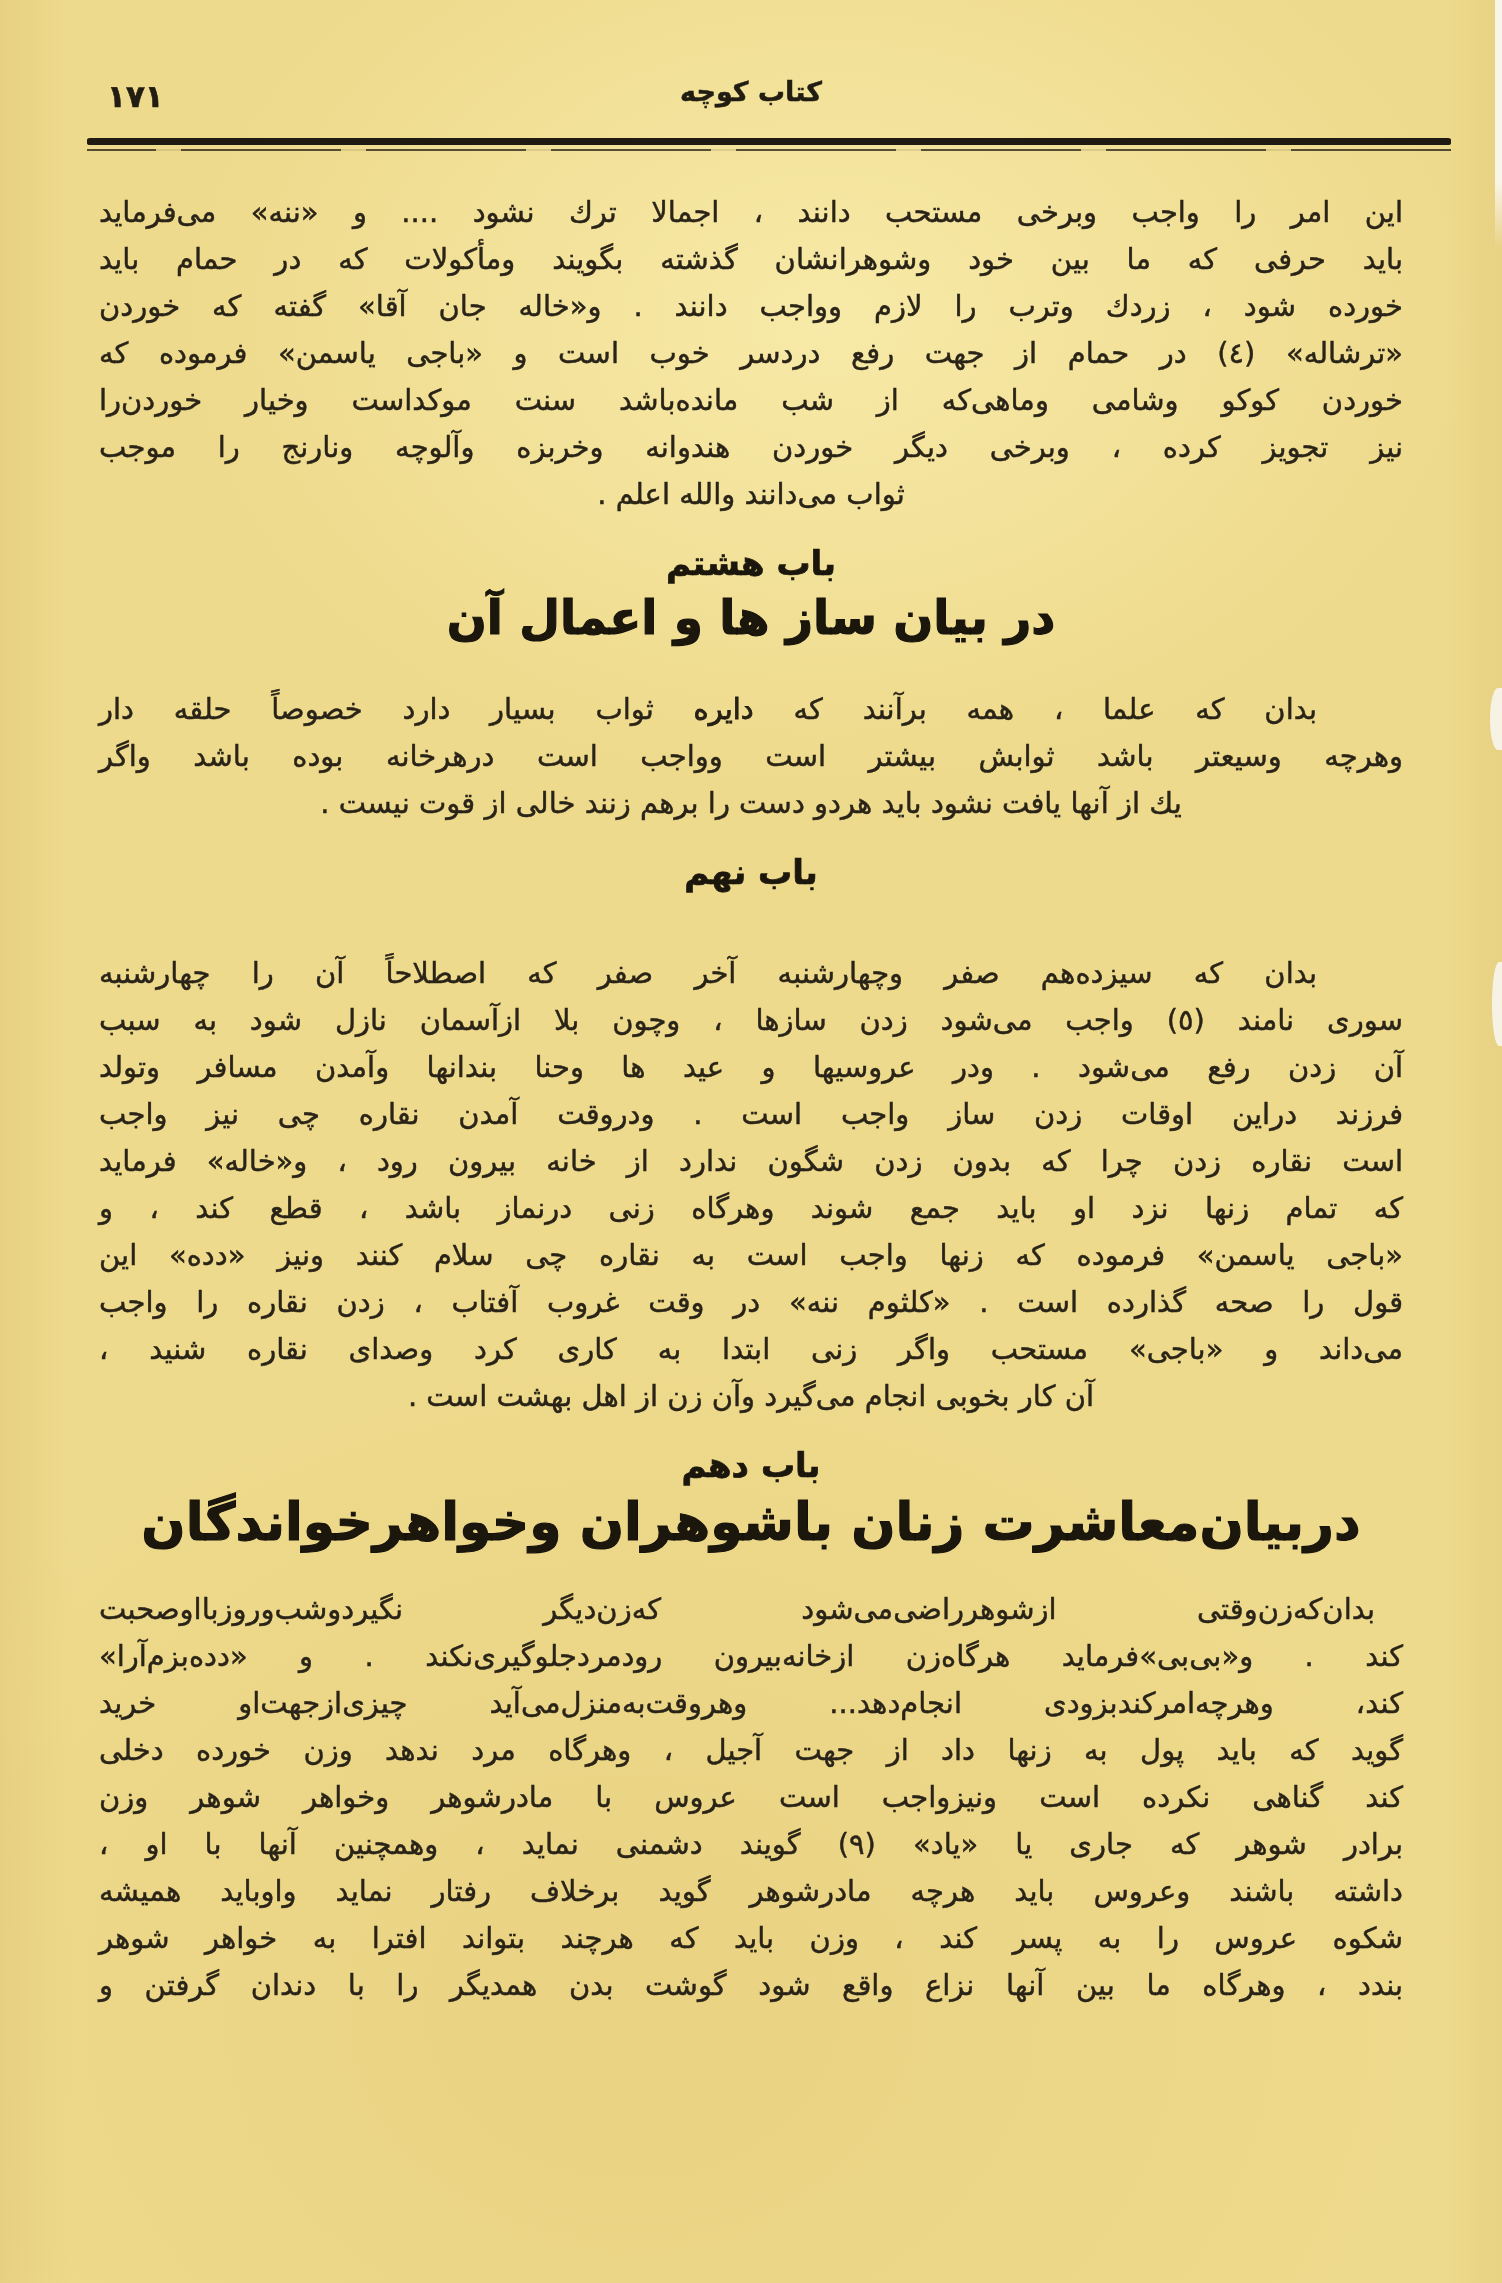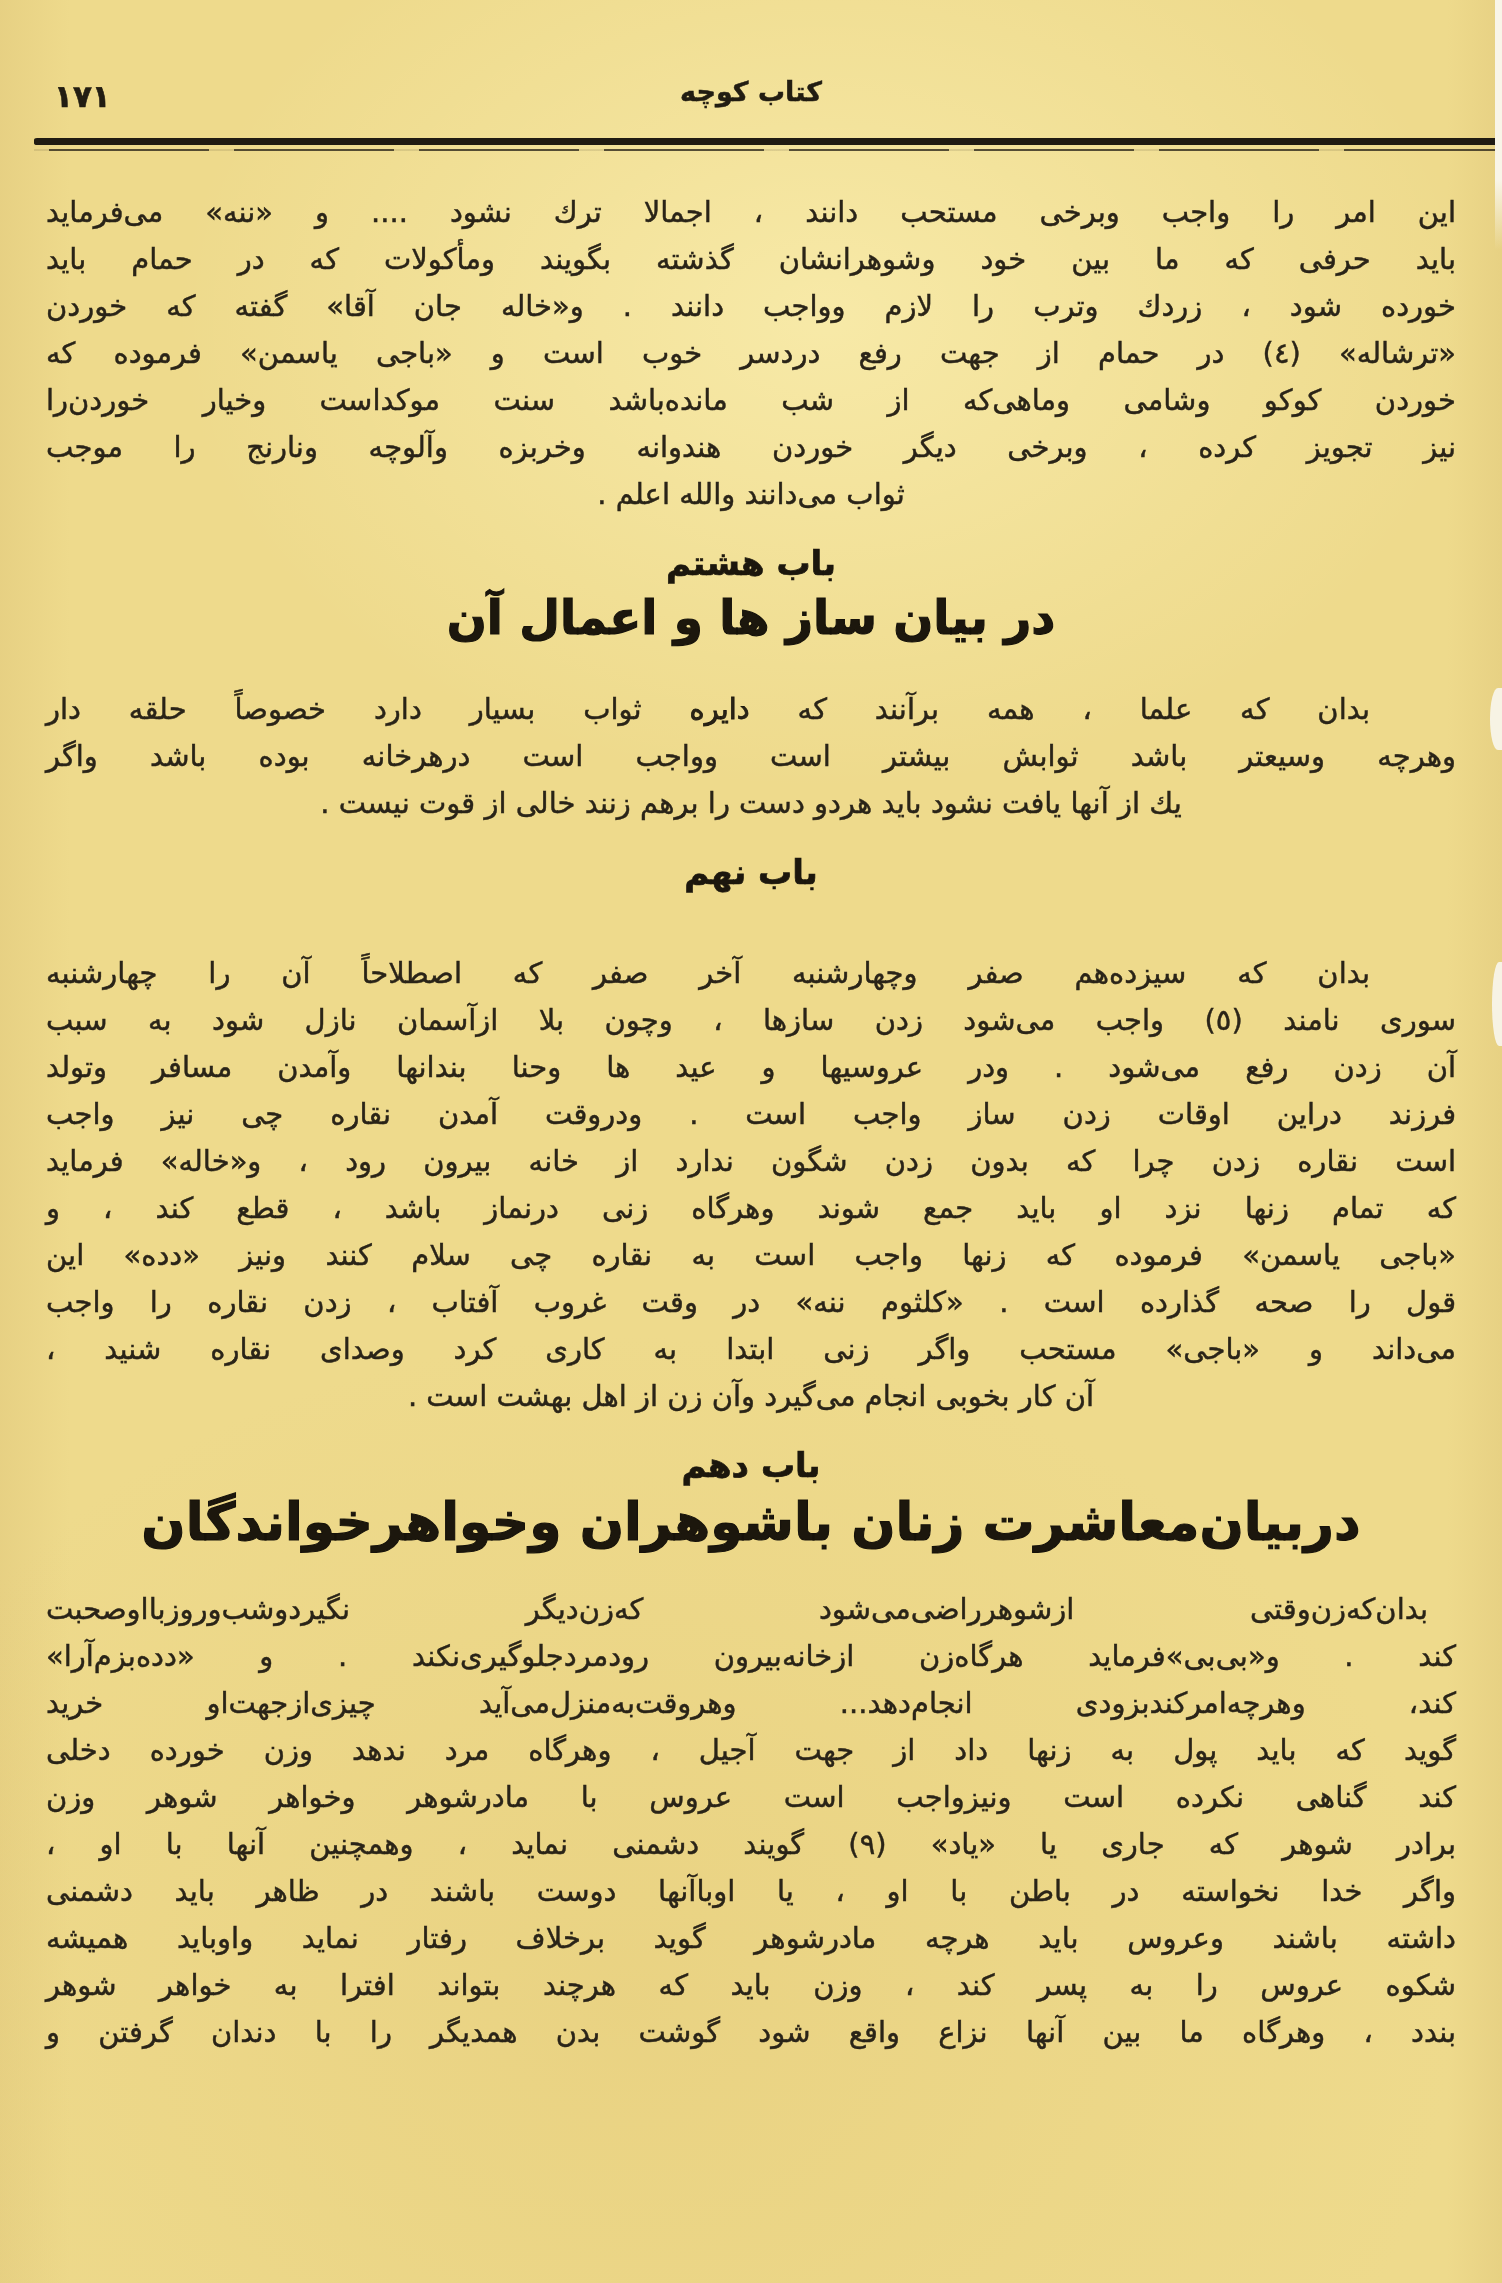--- a/index.html
+++ b/index.html
@@ -14,21 +14,21 @@
     overflow: hidden;
     direction: rtl;
     color: #2a2418;
     background-color: #eeda8c;
     background-image:
       radial-gradient(ellipse 900px 650px at 55% 14%, rgba(255,246,190,0.55), rgba(255,246,190,0) 72%),
       radial-gradient(ellipse 1100px 900px at 42% 88%, rgba(226,199,116,0.40), rgba(226,199,116,0) 75%),
       linear-gradient(to right, rgba(214,186,110,0.30), rgba(214,186,110,0) 70px),
       linear-gradient(to left, rgba(206,176,100,0.22), rgba(206,176,100,0) 55px);
   }
-  .content { padding: 0 46px; }
+  .content { padding: 0 99px; }
 
   
   .page-header { position: relative; height: 42px; margin-top: 76px; }
   .page-number {
     position: absolute; left: 8px; top: 2px;
     font-size: 31px; font-weight: bold; color: #221d12;
     -webkit-text-stroke: 0.6px #221d12;
   }
   .book-title {
     position: absolute; left: 50%; top: 0; transform: translateX(-50%);
@@ -150,21 +150,20 @@
       <div class="chap-title">دربیان‌معاشرت زنان باشوهران وخواهرخواندگان</div>
     </div>
 
     <div class="para para4">
       <p class="line indent-sm">بدان‌که‌زن‌وقتی  ازشوهرراضی‌می‌شود  که‌زن‌دیگر  نگیردوشب‌وروزبااوصحبت</p>
       <p class="line">کند . و«بی‌بی»فرماید هرگاه‌زن ازخانه‌بیرون رودمردجلوگیری‌نکند . و «دده‌بزم‌آرا»</p>
       <p class="line">کند، وهرچه‌امرکندبزودی انجام‌دهد... وهروقت‌به‌منزل‌می‌آید چیزی‌ازجهت‌او خرید</p>
       <p class="line">گوید که باید پول به زنها داد از جهت آجیل ، وهرگاه مرد ندهد وزن خورده دخلی</p>
       <p class="line">کند گناهی نکرده است  ونیزواجب است عروس با مادرشوهر وخواهر شوهر وزن</p>
       <p class="line">برادر شوهر که جاری یا «یاد» (٩) گویند دشمنی نماید ، وهمچنین آنها با او ،</p>
-      <p class="line">واگر خدا نخواسته در باطن با او ، یا اوباآنها دوست باشند در ظاهر باید دشمنی</p>
       <p class="line">داشته باشند وعروس باید هرچه مادرشوهر گوید برخلاف رفتار نماید واوباید همیشه</p>
       <p class="line">شکوه عروس را به پسر کند ، وزن باید که هرچند بتواند افترا به خواهر شوهر</p>
       <p class="line">بندد ، وهرگاه ما بین آنها نزاع واقع شود گوشت بدن همدیگر را با دندان گرفتن و</p>
     </div>
 
   </div>
 
   <div class="edge-strip"></div>
   <div class="edge-notch1"></div>
   <div class="edge-notch2"></div>

